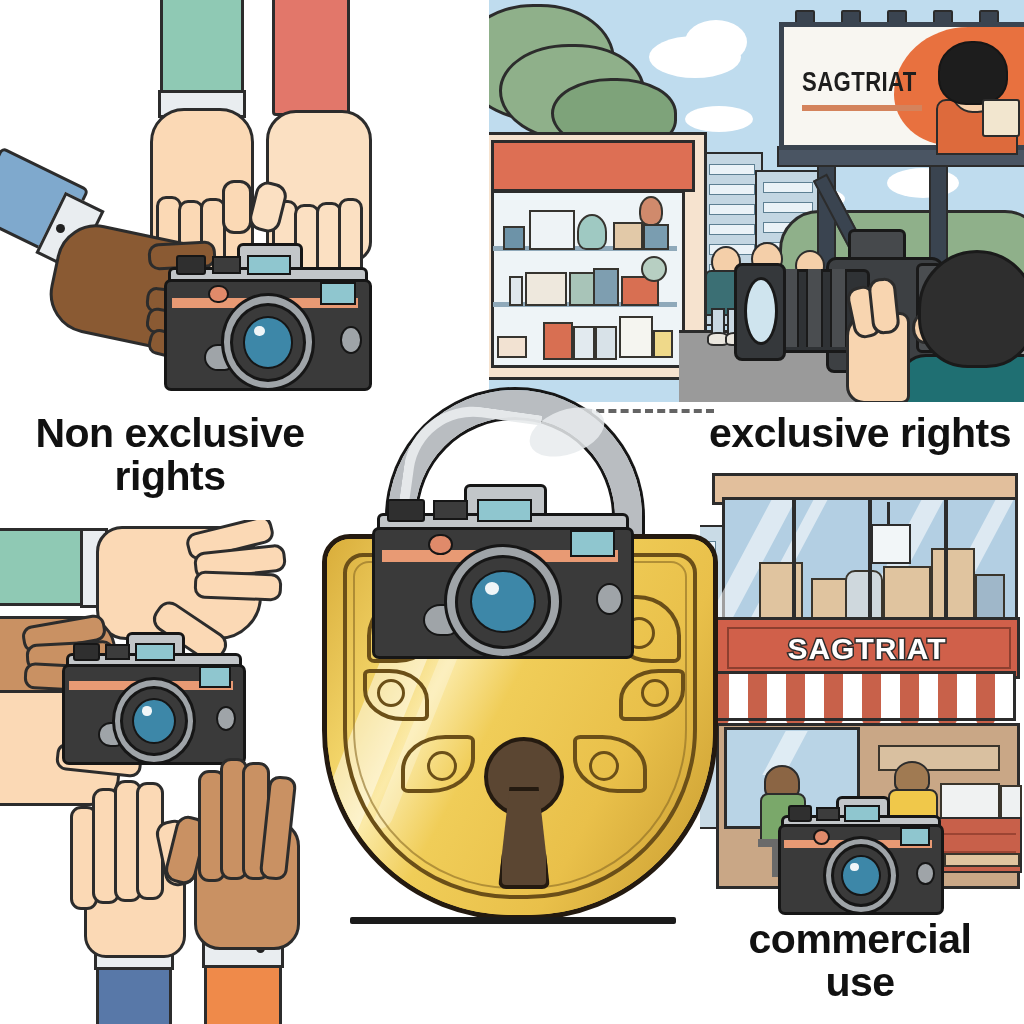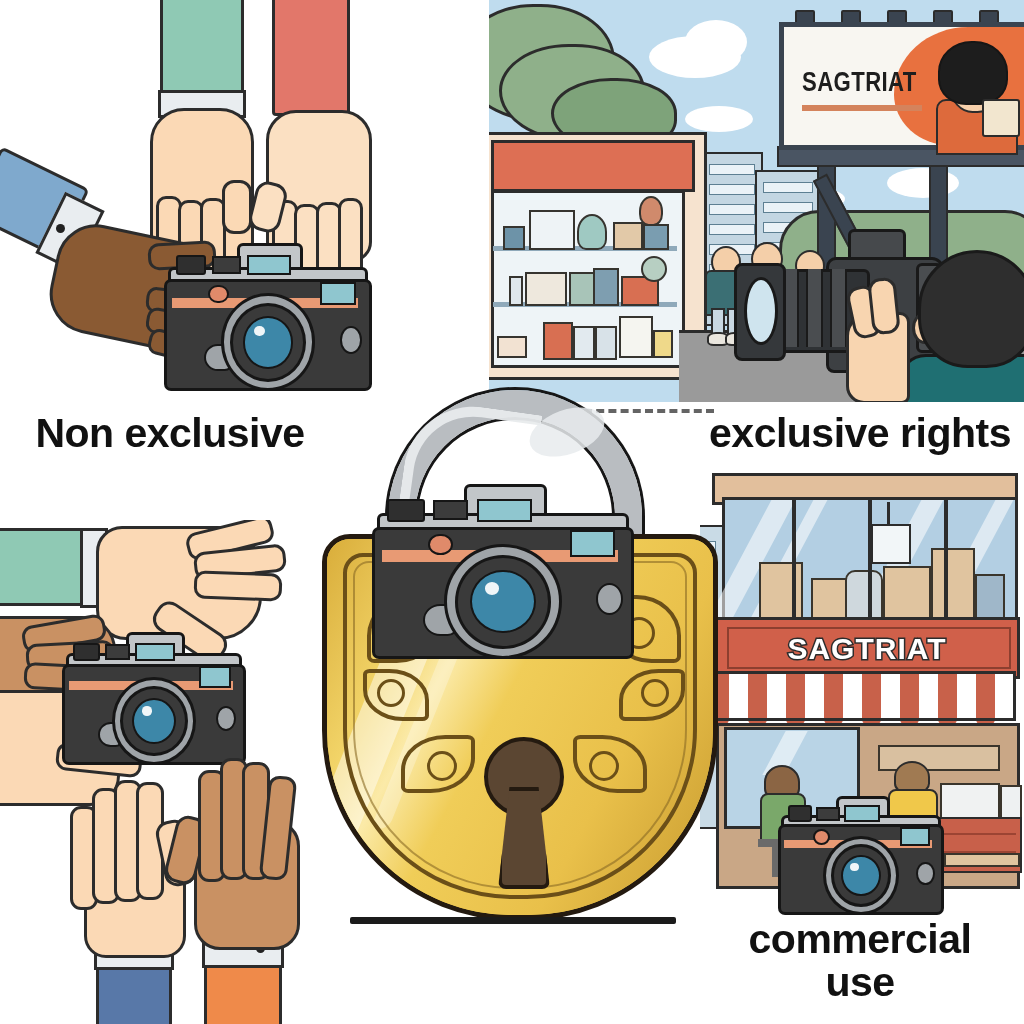--- a/index.html
+++ b/index.html
@@ -539,20 +539,21 @@
           </div>
         </div>
       </div>
     </div>
 
     <div class="lock-baseline"></div>
   </div>
 
   <div class="label" id="lbl-nonexclusive">
     <div>Non exclusive</div>
+    <div>rights</div>
   </div>
 
   <div class="label" id="lbl-exclusive">exclusive rights</div>
 
   <div class="label" id="lbl-commercial">
     <div>commercial</div>
     <div>use</div>
   </div>
 
 </div>

